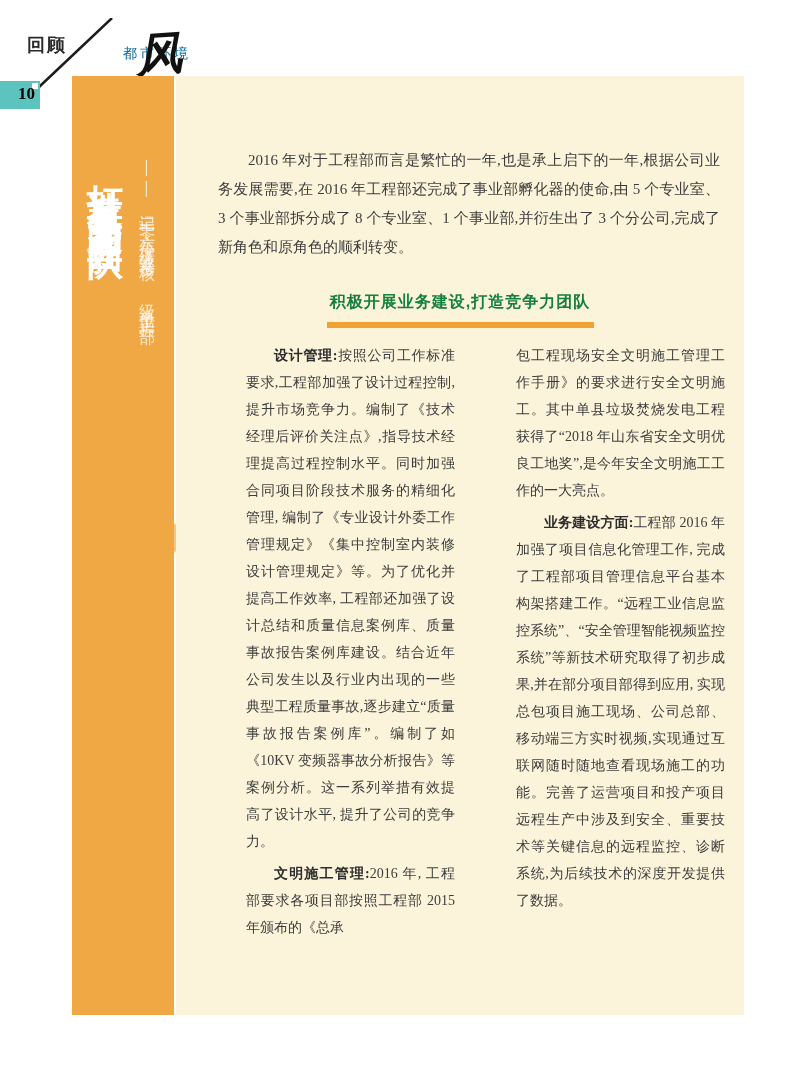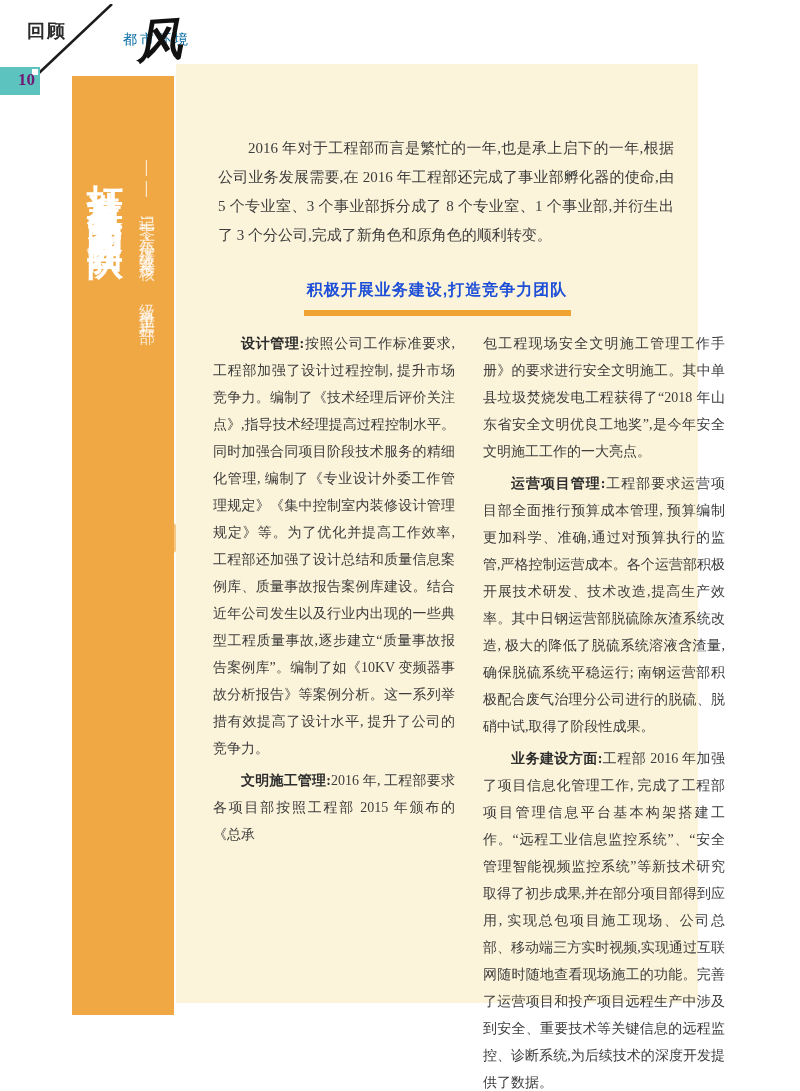--- a/index.html
+++ b/index.html
@@ -6,21 +6,21 @@
   html, body { width: 800px; }
   body {
     width: 800px; height: 1091px;
     background: #ffffff;
     position: relative;
     font-family: "Liberation Serif", "DejaVu Serif", serif;
     overflow: hidden;
   }
 
   
-  .page-header { position: absolute; left: 0; top: 4px; width: 676px; height: 100px; }
+  .page-header { position: absolute; left: 0; top: 18px; width: 676px; height: 100px; }
   .review-label {
     position: absolute; left: 27px; top: 15px;
     font-size: 18px; font-weight: bold; color: #2b2b2b;
     letter-spacing: 2px;
     font-family: "Liberation Sans", "DejaVu Sans", sans-serif;
   }
   .diagonal-line { position: absolute; left: 0; top: 0; }
   .magazine-name {
     position: absolute; left: 87px; top: 27px;
     font-size: 14px; color: #0369a1; letter-spacing: 3px;
@@ -38,21 +38,21 @@
     position: absolute; left: 0; top: 63px;
     width: 40px; height: 28px;
     background: #5cc3be;
   }
   .page-number-badge .notch {
     position: absolute; right: 2px; top: 2px;
     width: 6px; height: 6px; background: #ffffff;
   }
   .page-number-badge .num {
     position: absolute; right: 5px; top: 3px;
-    color: #701a75; font-weight: bold; font-size: 17px;
+    color: #000000; font-weight: bold; font-size: 17px;
     font-family: "Liberation Serif", "DejaVu Serif", serif;
   }
 
   
   .side-bar {
     position: absolute; left: 72px; top: 76px;
     width: 102px; height: 939px;
     background: #f0a845;
   }
   .v-title {
@@ -72,54 +72,55 @@
   .side-arrow {
     position: absolute; left: 102px; top: 447px;
     width: 0; height: 0;
     border-top: 15px solid transparent;
     border-bottom: 15px solid transparent;
     border-left: 16px solid #f5c784;
   }
 
   
   .content-panel {
-    position: absolute; left: 176px; top: 64px;
-    width: 522px; height: 939px;
+    position: absolute; left: 176px; top: 76px;
+    width: 568px; height: 939px;
     background: #fcf4da;
     color: #3c3c3c;
   }
   .intro {
     padding: 70px 24px 0 42px;
     font-size: 15px; line-height: 29px;
     text-align: justify; text-indent: 2em;
     color: #3c3c3c;
   }
   .section-heading {
     margin-top: 30px;
     text-align: center;
-    font-size: 16px; font-weight: bold; color: #1d4ed8;
+    font-size: 16px; font-weight: bold; color: #15803d;
     letter-spacing: 1px;
     font-family: "Liberation Sans", "DejaVu Sans", sans-serif;
   }
   .heading-underline {
     width: 267px; height: 6px;
     background: #f0a232;
     margin: 9px auto 0 auto;
   }
   .columns {
     display: flex; gap: 28px;
     padding: 0 19px 0 37px;
     margin-top: 14px;
   }
   .col { width: 242px; flex: 0 0 242px; }
   .para {
     font-size: 14px; line-height: 27px;
     text-align: justify; text-indent: 2em;
     color: #3c3c3c;
     margin-top: 5px;
+    margin-left: 33px;
   }
   .para:first-child { margin-top: 0; }
   .para.flush { text-indent: 0; }
   .para .lead { font-weight: bold; color: #2d2d2d; }
 </style>
 </head>
 <body>
 
 <div class="page-header">
   <svg class="diagonal-line" width="130" height="75" viewBox="0 0 130 75">
@@ -149,18 +150,17 @@
 
   <div class="columns">
 
     <div class="col">
       <p class="para"><b class="lead">设计管理:</b><span>按照公司工作标准要求,工程部加强了设计过程控制, 提升市场竞争力。编制了《技术经理后评价关注点》,指导技术经理提高过程控制水平。同时加强合同项目阶段技术服务的精细化管理, 编制了《专业设计外委工作管理规定》《集中控制室内装修设计管理规定》等。为了优化并提高工作效率, 工程部还加强了设计总结和质量信息案例库、质量事故报告案例库建设。结合近年公司发生以及行业内出现的一些典型工程质量事故,逐步建立“质量事故报告案例库”。编制了如《10KV 变频器事故分析报告》等案例分析。这一系列举措有效提高了设计水平, 提升了公司的竞争力。</span></p>
       <p class="para"><b class="lead">文明施工管理:</b><span>2016 年, 工程部要求各项目部按照工程部 2015 年颁布的《总承</span></p>
     </div>
 
     <div class="col">
       <p class="para flush"><b class="lead"></b><span>包工程现场安全文明施工管理工作手册》的要求进行安全文明施工。其中单县垃圾焚烧发电工程获得了“2018 年山东省安全文明优良工地奖”,是今年安全文明施工工作的一大亮点。</span></p>
-      <p class="para"><b class="lead">运营项目管理:</b><span>工程部要求运营项目部全面推行预算成本管理, 预算编制更加科学、准确,通过对预算执行的监管,严格控制运营成本。各个运营部积极开展技术研发、技术改造,提高生产效率。其中日钢运营部脱硫除灰渣系统改造, 极大的降低了脱硫系统溶液含渣量, 确保脱硫系统平稳运行; 南钢运营部积极配合废气治理分公司进行的脱硫、脱硝中试,取得了阶段性成果。</span></p>
       <p class="para"><b class="lead">业务建设方面:</b><span>工程部 2016 年加强了项目信息化管理工作, 完成了工程部项目管理信息平台基本构架搭建工作。“远程工业信息监控系统”、“安全管理智能视频监控系统”等新技术研究取得了初步成果,并在部分项目部得到应用, 实现总包项目施工现场、公司总部、移动端三方实时视频,实现通过互联网随时随地查看现场施工的功能。完善了运营项目和投产项目远程生产中涉及到安全、重要技术等关键信息的远程监控、诊断系统,为后续技术的深度开发提供了数据。</span></p>
     </div>
 
   </div>
 </div>
 
 </body></html>

